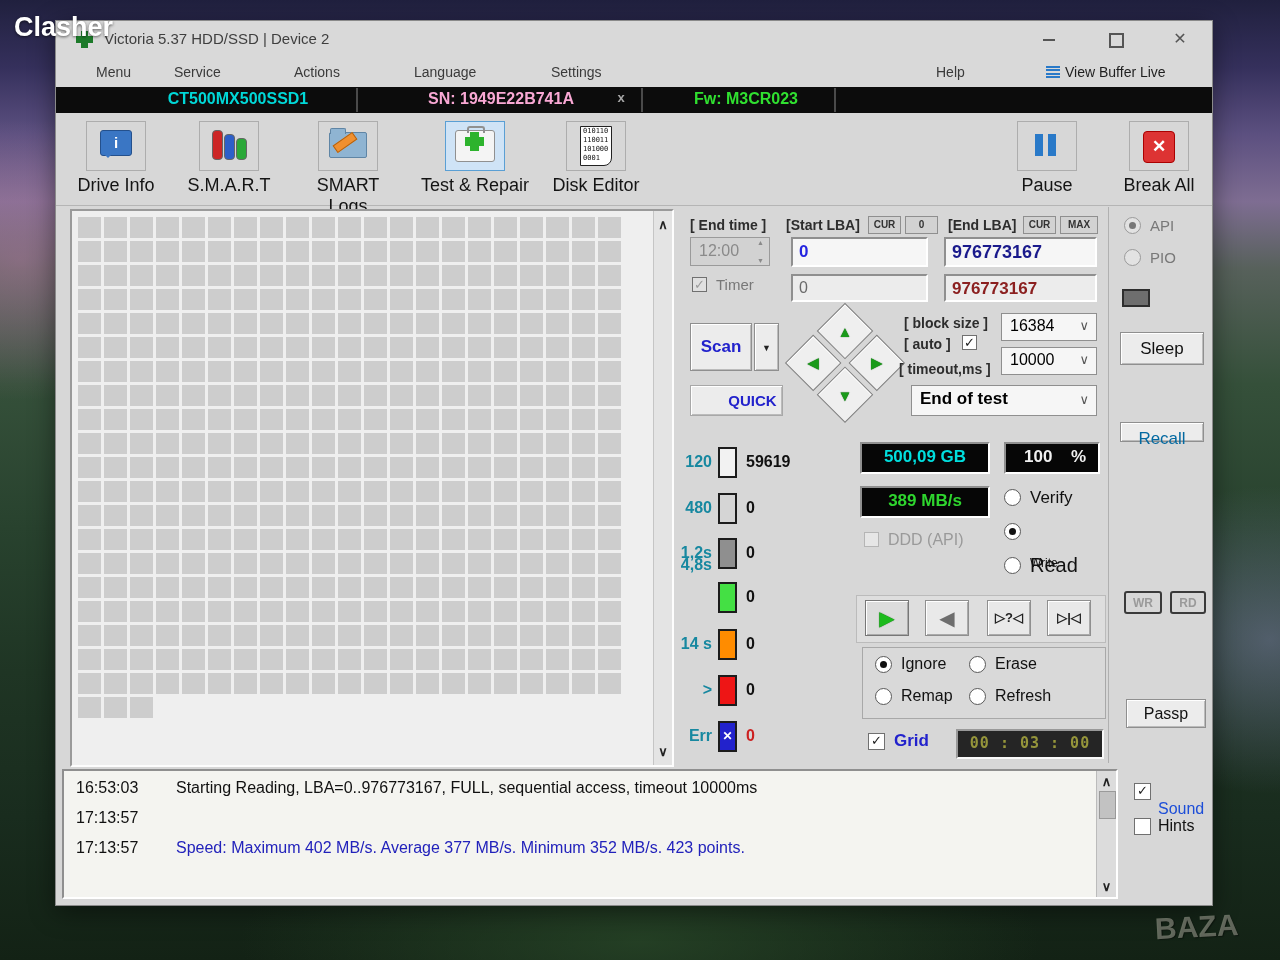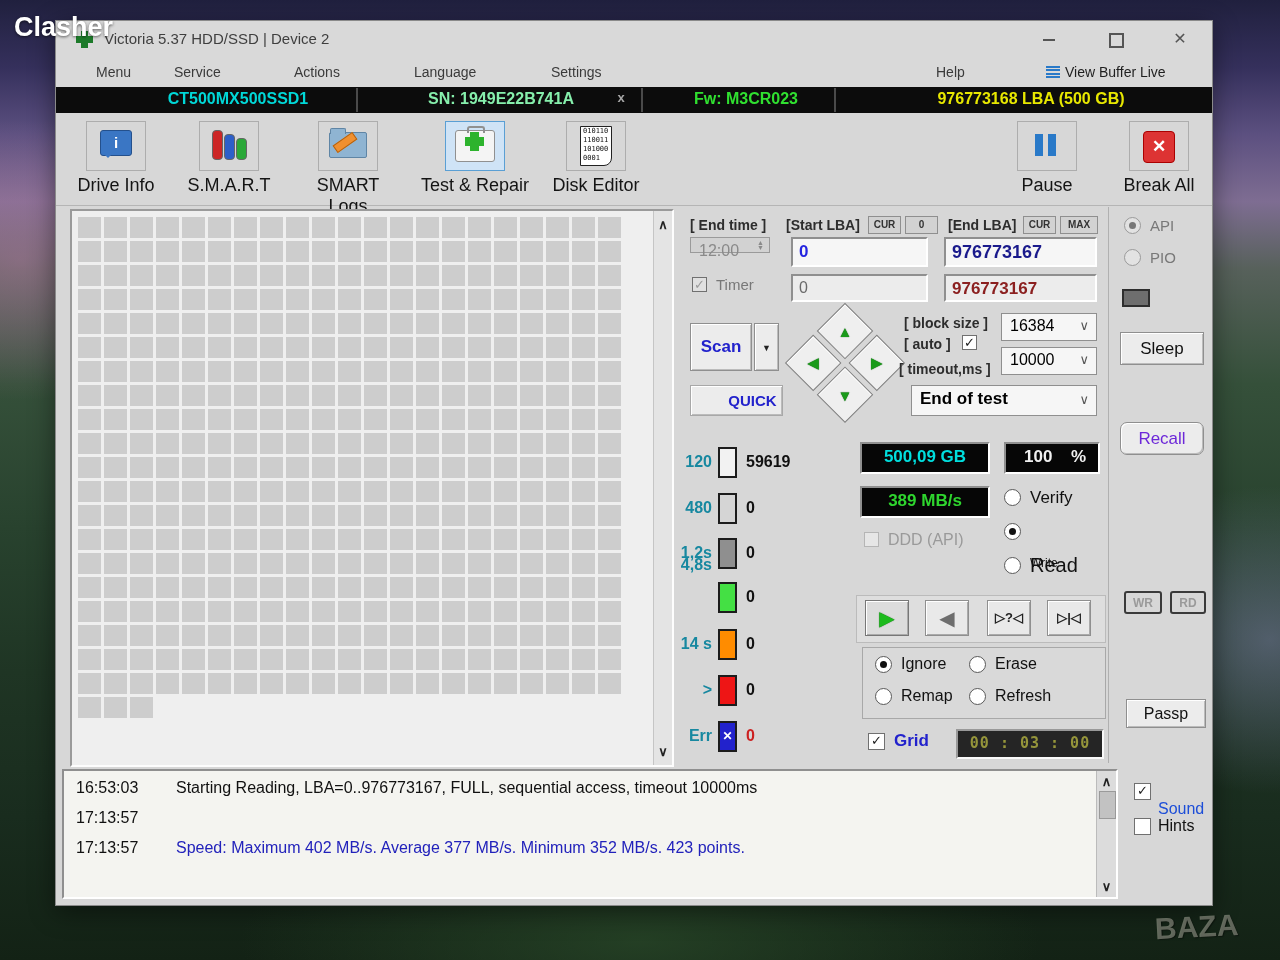--- a/index.html
+++ b/index.html
@@ -151,26 +151,25 @@
     <span class="abs menuitem" style="left:238px;">Actions</span>
     <span class="abs menuitem" style="left:358px;">Language</span>
     <span class="abs menuitem" style="left:495px;">Settings</span>
     <span class="abs menuitem" style="left:880px;">Help</span>
     <span class="abs menuitem" style="left:990px;color:#1f1f1f;"><span class="vbl-icon"></span><span>View Buffer Live</span></span>
   </div>
 
   <div class="abs devbar">
     <span class="abs devseg" style="left:77px;width:210px;color:#00d8d8;">CT500MX500SSD1</span>
     <div class="abs devdiv" style="left:300px;"></div>
-    <span class="abs devseg" style="left:340px;width:210px;color:#86efac;">SN: 1949E22B741A</span>
+    <span class="abs devseg" style="left:340px;width:210px;color:#f9a8d4;">SN: 1949E22B741A</span>
     <span class="abs devseg" style="left:557px;width:16px;color:#a8a8a8;font-size:13px;">x</span>
     <div class="abs devdiv" style="left:585px;"></div>
     <span class="abs devseg" style="left:615px;width:150px;color:#30e030;">Fw: M3CR023</span>
     <div class="abs devdiv" style="left:778px;"></div>
-    <span class="abs devseg" style="left:820px;width:310px;color:#e8e800;">976773168 LBA (500 GB)</span>
   </div>
 
   <div class="abs toolbar">
     <div class="abs tbtn" style="left:15px;width:90px;">
       <div class="tbicon">
           <div class="ic-driveinfo"><span>i</span></div>
         </div>
       <div class="tblabel">Drive Info</div>
     </div>
     <div class="abs tbtn" style="left:240px;width:104px;">
@@ -652,21 +651,21 @@
   </div>
 
   <div class="abs blab" style="left:634px;top:196px;">[ End time ]</div>
   <div class="abs blab" style="left:730px;top:196px;">[Start LBA]</div>
   <div class="abs tinybtn" style="left:812px;top:195px;width:31px;">CUR</div>
   <div class="abs tinybtn" style="left:849px;top:195px;width:31px;">0</div>
   <div class="abs blab" style="left:892px;top:196px;">[End LBA]</div>
   <div class="abs tinybtn" style="left:967px;top:195px;width:31px;">CUR</div>
   <div class="abs tinybtn" style="left:1004px;top:195px;width:36px;">MAX</div>
 
-  <div class="abs" style="left:634px;top:216px;width:80px;height:16px;background:#d2d2d2;border:1px solid #9a9a9a;box-sizing:border-box;">
+  <div class="abs" style="left:634px;top:216px;width:80px;height:29px;background:#d2d2d2;border:1px solid #9a9a9a;box-sizing:border-box;">
     <span style="position:absolute;left:8px;top:4px;font-size:16px;color:#8a8a8a;">12:00</span>
     <span style="position:absolute;right:5px;top:1px;font-size:7px;color:#8a8a8a;">▲</span>
     <span style="position:absolute;right:5px;bottom:1px;font-size:7px;color:#8a8a8a;">▼</span>
   </div>
   <div class="abs inpt" style="left:735px;top:216px;width:137px;height:30px;color:#2525e0;font-size:17px;">0</div>
   <div class="abs inpt" style="left:888px;top:216px;width:153px;height:30px;color:#1a1a8c;font-size:18px;">976773167</div>
 
   <div class="abs chk" style="left:636px;top:256px;background:#e0e0e0;color:#9a9a9a;">✓</div>
   <div class="abs sidelabel" style="left:660px;top:255px;">Timer</div>
   <div class="abs inpt" style="left:735px;top:253px;width:137px;height:28px;color:#6a6a6a;font-size:16px;font-weight:normal;background:#ececec;">0</div>
@@ -783,21 +782,21 @@
   <div class="abs" style="left:838px;top:710px;font-size:17px;font-weight:bold;color:#2222cc;">Grid</div>
   <div class="abs lcd" style="left:900px;top:708px;width:148px;height:30px;color:#8a8a20;font-family:'DejaVu Sans Mono',monospace;font-size:15px;letter-spacing:1px;opacity:.85;">00 : 03 : 00</div>
 
   <div class="abs divider-v" style="left:1052px;top:186px;height:556px;"></div>
   <div class="abs radio gray on" style="left:1068px;top:196px;"></div>
   <div class="abs sidelabel" style="left:1094px;top:196px;">API</div>
   <div class="abs radio gray" style="left:1068px;top:228px;"></div>
   <div class="abs sidelabel" style="left:1094px;top:228px;">PIO</div>
   <div class="abs" style="left:1066px;top:268px;width:24px;height:14px;background:#6e6e6e;border:2px solid #2e2e2e;"></div>
   <div class="abs btn3d" style="left:1064px;top:311px;width:84px;height:33px;font-size:17px;line-height:31px;color:#111;">Sleep</div>
-  <div class="abs btn3d" style="left:1064px;top:401px;width:84px;height:33px;font-size:17px;line-height:31px;color:#6d28d9;border-radius:7px;">Recall</div>
+  <div class="abs btn3d" style="left:1064px;top:401px;width:84px;height:20px;font-size:17px;line-height:31px;color:#0369a1;">Recall</div>
   <div class="abs" style="left:1068px;top:570px;width:38px;height:23px;border:2px solid #3a3a3a;border-radius:3px;text-align:center;line-height:21px;font-size:12px;font-weight:bold;color:#9a9a9a;box-sizing:border-box;">WR</div>
   <div class="abs" style="left:1114px;top:570px;width:36px;height:23px;border:2px solid #3a3a3a;border-radius:3px;text-align:center;line-height:21px;font-size:12px;font-weight:bold;color:#9a9a9a;box-sizing:border-box;">RD</div>
   <div class="abs btn3d" style="left:1070px;top:678px;width:80px;height:29px;font-size:16px;line-height:27px;color:#111;">Passp</div>
 
   <div class="abs logpanel">
     <div class="logline" style="top:8px;">
       <span class="ltime">16:53:03</span>
       <span class="ltext">Starting Reading, LBA=0..976773167, FULL, sequential access, timeout 10000ms</span>
     </div>
     <div class="logline" style="top:38px;">

